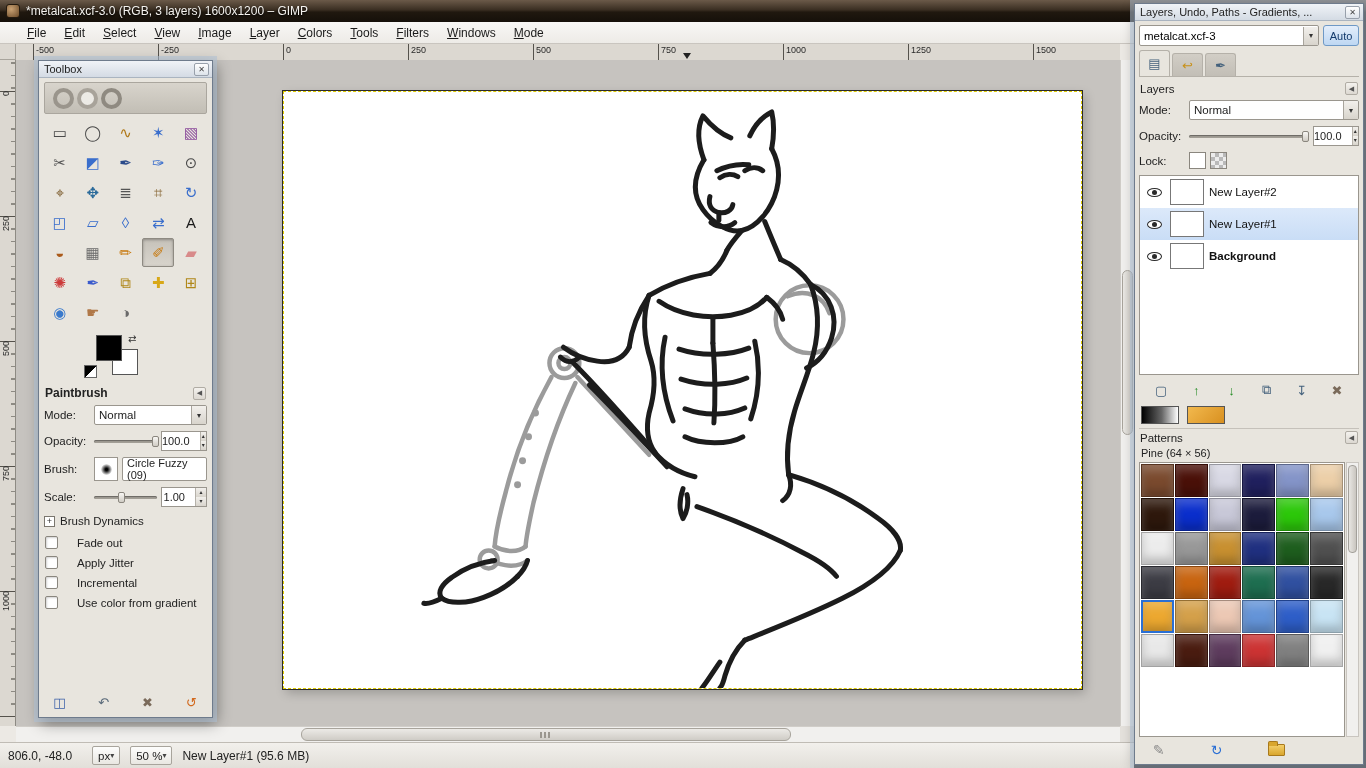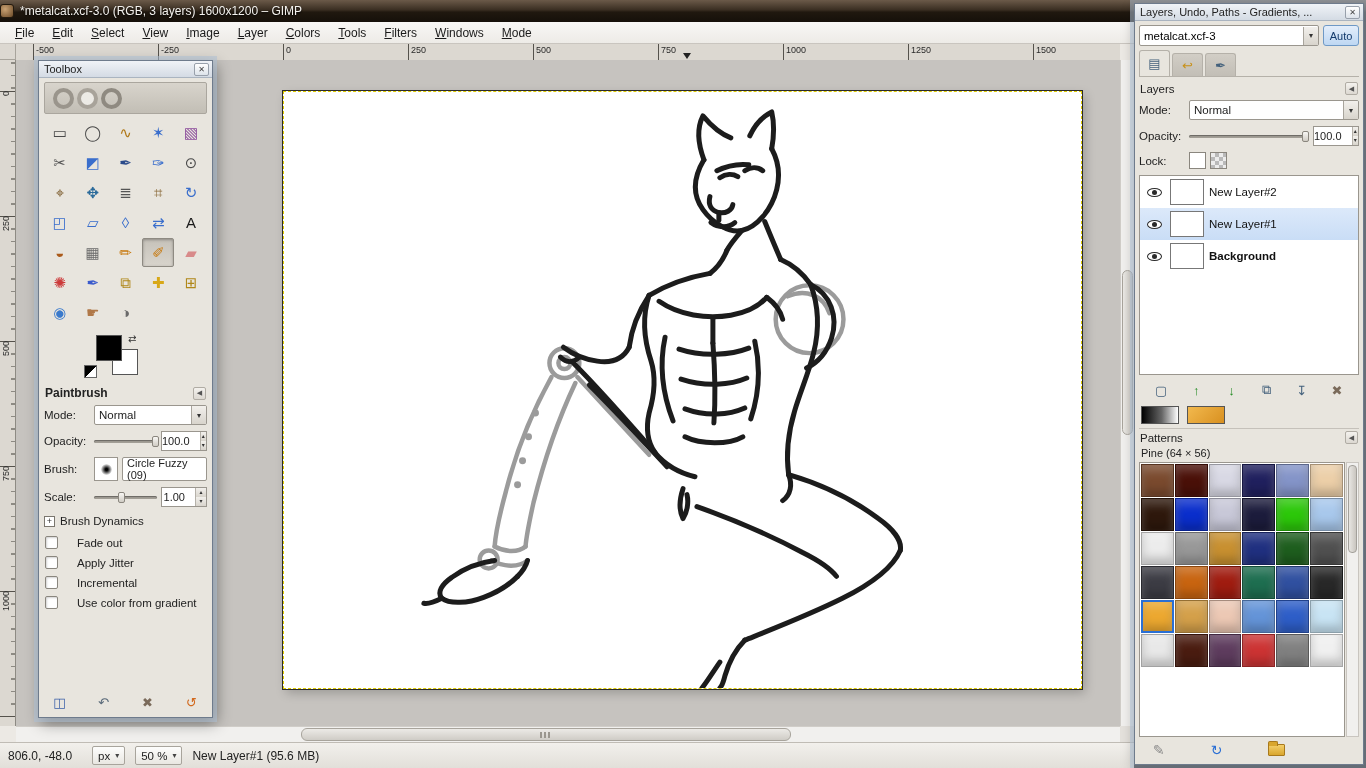--- a/index.html
+++ b/index.html
@@ -3,27 +3,27 @@
 <meta charset="utf-8">
 <style>
   * { margin:0; padding:0; box-sizing:border-box; font-family:"Liberation Sans","DejaVu Sans",sans-serif; }
   html,body { width:1366px; height:768px; overflow:hidden; }
   body { position:relative; background:linear-gradient(135deg,#46301e 0%,#2a1c12 40%,#140d08 100%); }
 
   
   .win-main { position:absolute; left:0; top:0; width:1134px; height:768px; background:#ece9e4; }
   .titlebar { position:absolute; left:0; top:0; width:1366px; height:22px;
     background:linear-gradient(#6b5a49 0%,#3a2e22 45%,#20180f 55%,#15100a 100%);
-    display:flex; align-items:center; gap:6px; 
+    display:flex; align-items:center; gap:6px; padding-left:6px;
     color:#f4f2ee; font-size:12px; text-shadow:0 1px 2px #000; }
   .app-icon { width:14px; height:14px; border-radius:3px; border:1px solid #241a0e;
     background:radial-gradient(circle at 35% 35%,#caa273,#6b4a28); }
   .menubar { position:absolute; left:0; top:22px; width:1134px; height:22px;
     background:linear-gradient(#f8f7f5,#edebe7); border-bottom:1px solid #c9c5bf;
-    display:flex; align-items:center; font-size:12px; color:#1a1a1a; padding-left:6px; }
+    display:flex; align-items:center; font-size:12px; color:#1a1a1a; padding-left:18px; }
   .menu-item { display:inline-block; padding:3px 9px; }
   .menu-item::first-letter { text-decoration:underline; }
 
   
   .corner { position:absolute; left:0; top:44px; width:16px; height:16px; background:#dcd8d1;
     border-right:1px solid #a8a49c; border-bottom:1px solid #a8a49c; }
   .hruler { position:absolute; left:16px; top:44px; width:1104px; height:24px; background:#dcd8d1;
     border-bottom:1px solid #8d8a83; overflow:hidden;
     background-image:
       repeating-linear-gradient(to right,#55524c 0 1px,transparent 1px 125px),
@@ -55,21 +55,21 @@
     background:linear-gradient(#eceae6,#cfccc6); border:1px solid #a8a49c; border-radius:6px; }
   .hthumb::after { content:""; position:absolute; left:50%; top:3px; margin-left:-6px; width:12px; height:6px;
     background:repeating-linear-gradient(90deg,#9a968e 0 2px,transparent 2px 4px); }
   .scroll-corner { position:absolute; left:1120px; top:726px; width:14px; height:16px; background:#e4e1dc; }
 
   .statusbar { position:absolute; left:0; top:742px; width:1134px; height:26px;
     background:linear-gradient(#f2f0ec,#e2dfd9); border-top:1px solid #c0bcb5;
     display:flex; align-items:center; gap:10px; font-size:12px; color:#222; padding:0 8px; }
   .pos-label { min-width:74px; }
   .sb-dd { height:19px; background:linear-gradient(#fdfdfc,#e9e7e2); border:1px solid #a8a49c; border-radius:2px;
-    display:flex; align-items:center; gap:5px; font-size:11.5px; padding:0 5px; }
+    display:flex; align-items:center; font-size:11.5px; padding:0 5px; }
   .sb-dd .arr { font-size:8px; color:#444; }
 
   
   .float { position:absolute; background:#e8e5de; border:1px solid #6e7b8c;
     box-shadow:0 0 0 4px rgba(173,192,212,.55),3px 5px 14px rgba(0,0,0,.45); display:flex; flex-direction:column; }
   .tbar { height:17px; background:linear-gradient(#f0f3f7,#d4dbe4); border-bottom:1px solid #aab4c0;
     display:flex; align-items:center; justify-content:space-between; font-size:11px; color:#222; padding:0 3px 0 5px; flex:none;
     white-space:nowrap; overflow:hidden; }
   .close-btn { width:15px; height:13px; border:1px solid #98a0ab; border-radius:2px;
     background:linear-gradient(#fff,#dde3ea); font-size:8px; line-height:11px; text-align:center; color:#444; flex:none; }

